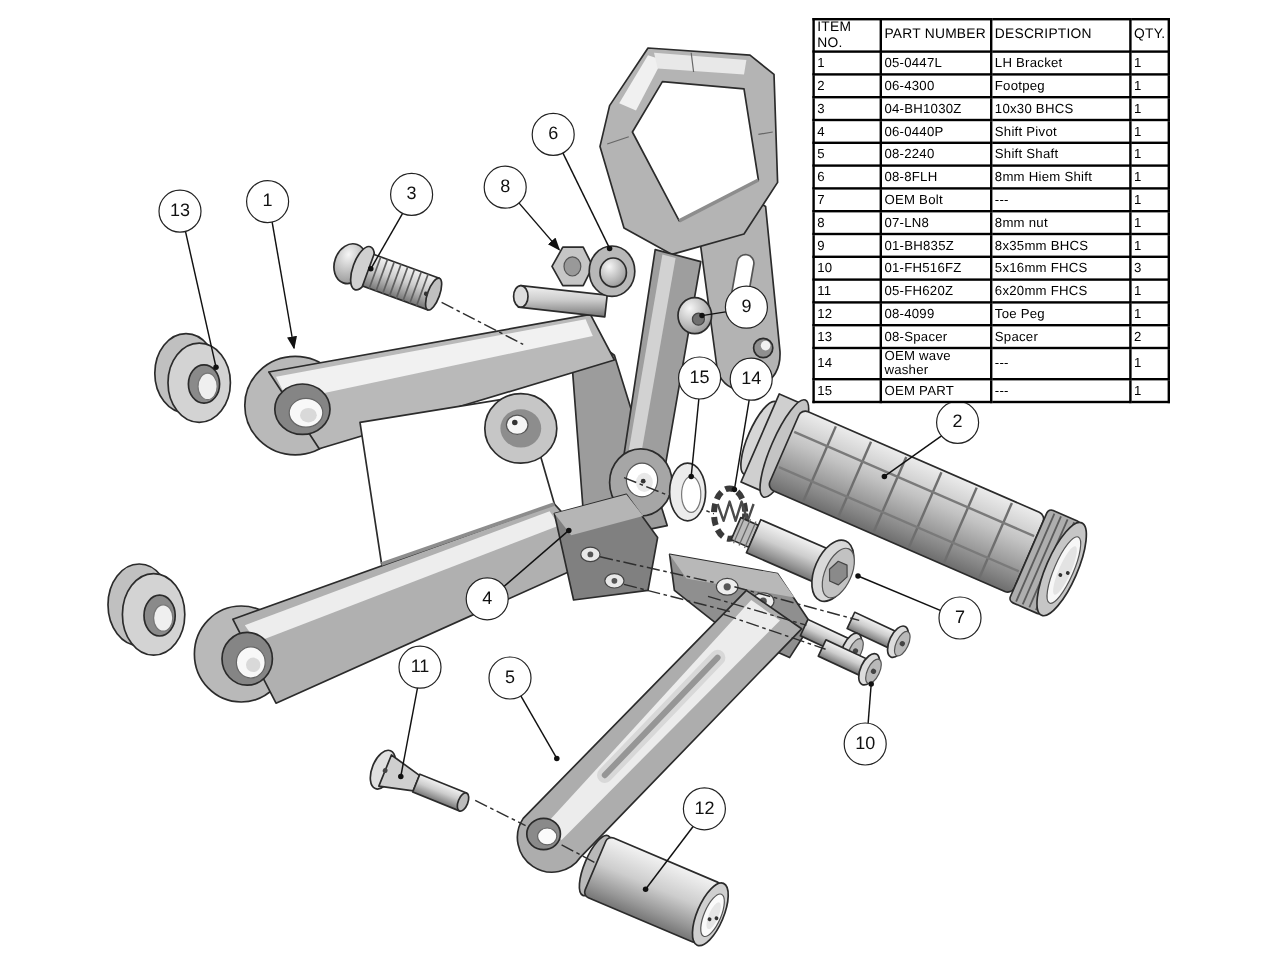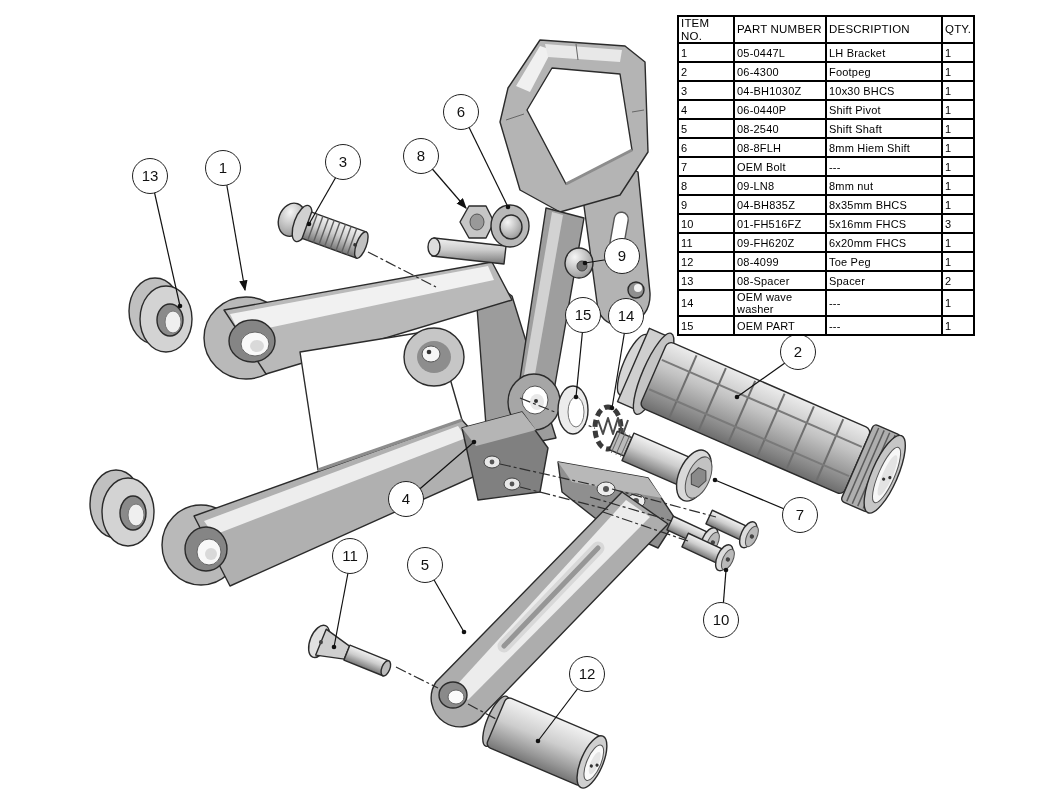--- a/index.html
+++ b/index.html
@@ -361,57 +361,57 @@
           <td>1</td>
         </tr>
     <tr>
           <td>4</td>
           <td>06-0440P</td>
           <td>Shift Pivot</td>
           <td>1</td>
         </tr>
     <tr>
           <td>5</td>
-          <td>08-2540</td>
+          <td>08-2240</td>
           <td>Shift Shaft</td>
           <td>1</td>
         </tr>
     <tr>
           <td>6</td>
           <td>08-8FLH</td>
           <td>8mm Hiem Shift</td>
           <td>1</td>
         </tr>
     <tr>
           <td>7</td>
           <td>OEM Bolt</td>
           <td>---</td>
           <td>1</td>
         </tr>
     <tr>
           <td>8</td>
-          <td>09-LN8</td>
+          <td>07-LN8</td>
           <td>8mm nut</td>
           <td>1</td>
         </tr>
     <tr>
           <td>9</td>
-          <td>04-BH835Z</td>
+          <td>01-BH835Z</td>
           <td>8x35mm BHCS</td>
           <td>1</td>
         </tr>
     <tr>
           <td>10</td>
           <td>01-FH516FZ</td>
           <td>5x16mm FHCS</td>
           <td>3</td>
         </tr>
     <tr>
           <td>11</td>
-          <td>09-FH620Z</td>
+          <td>05-FH620Z</td>
           <td>6x20mm FHCS</td>
           <td>1</td>
         </tr>
     <tr>
           <td>12</td>
           <td>08-4099</td>
           <td>Toe Peg</td>
           <td>1</td>
         </tr>
     <tr>

